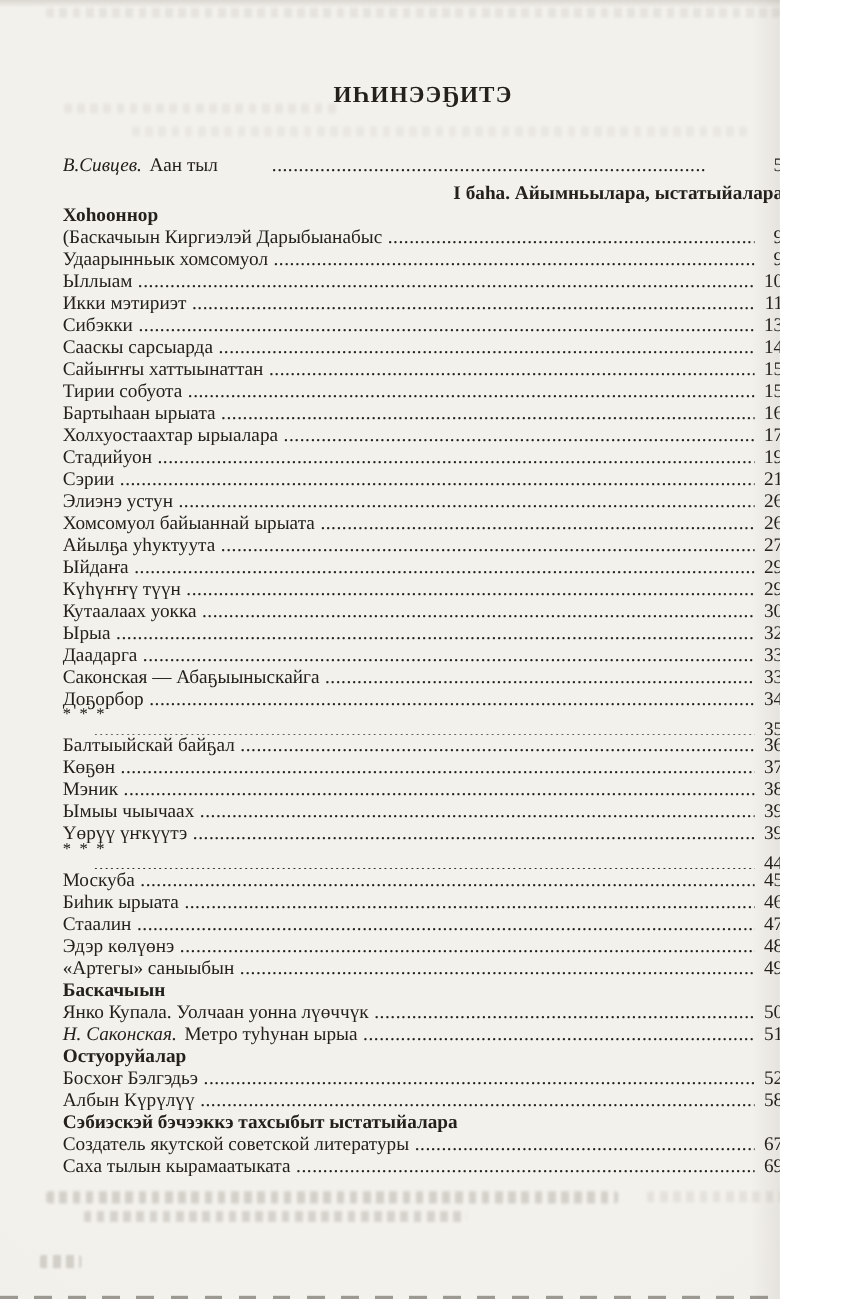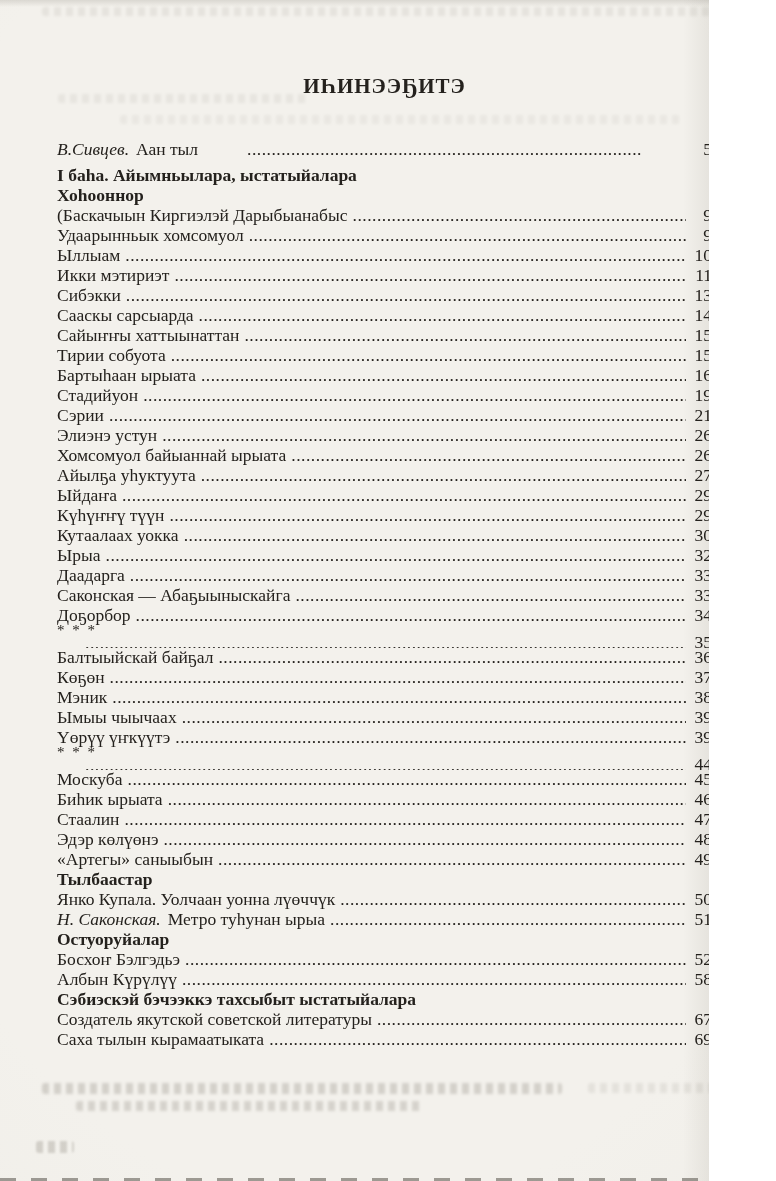--- a/index.html
+++ b/index.html
@@ -33,21 +33,21 @@
   .g7{left:36px;top:1141px;width:38px;height:12px;opacity:.30;filter:blur(1.2px);}
 
   .content{position:absolute;left:57px;top:0;width:655px;}
   .doc-title{
     margin-top:73px;height:26px;line-height:26px;
     text-align:center;font-size:21px;font-weight:bold;letter-spacing:1px;
   }
   .row{height:20px;line-height:20px;font-size:17.5px;white-space:nowrap;}
   .row.entryrow,.row.seprow{display:flex;align-items:baseline;}
   .row.first-entry{margin-top:40px;gap:44px;}
-  .k-section-heading{font-weight:bold;text-align:left;margin-top:6px;}
+  .k-section-heading{font-weight:bold;text-align:right;margin-top:6px;}
   .k-subheading{font-weight:bold;}
   .lbl{flex:0 0 auto;}
   .lbl .au{font-style:italic;margin-right:7px;}
   .dots{flex:1 1 auto;overflow:hidden;margin:0 4px 0 5px;min-width:0;}
   .dots::after{
     content:"....................................................................................................................................................................................................";
     letter-spacing:.5px;
   }
   .pg{flex:0 0 auto;min-width:22px;text-align:right;}
   .sep-stars{height:12px;line-height:11px;font-size:15px;letter-spacing:2px;}
@@ -117,20 +117,25 @@
           <span class="lbl"><span>Тирии собуота</span></span>
           <span class="dots"></span>
           <span class="pg">15</span>
         </div>
         <div class="row entryrow">
           <span class="lbl"><span>Бартыһаан ырыата</span></span>
           <span class="dots"></span>
           <span class="pg">16</span>
         </div>
         <div class="row entryrow">
+          <span class="lbl"><span>Холхуостаахтар ырыалара</span></span>
+          <span class="dots"></span>
+          <span class="pg">17</span>
+        </div>
+        <div class="row entryrow">
           <span class="lbl"><span>Стадийуон</span></span>
           <span class="dots"></span>
           <span class="pg">19</span>
         </div>
         <div class="row entryrow">
           <span class="lbl"><span>Сэрии</span></span>
           <span class="dots"></span>
           <span class="pg">21</span>
         </div>
         <div class="row entryrow">
@@ -236,21 +241,21 @@
         <div class="row entryrow">
           <span class="lbl"><span>Эдэр көлүөнэ</span></span>
           <span class="dots"></span>
           <span class="pg">48</span>
         </div>
         <div class="row entryrow">
           <span class="lbl"><span>«Артегы» саныыбын</span></span>
           <span class="dots"></span>
           <span class="pg">49</span>
         </div>
-        <div class="row k-subheading">Тылбаастар</div>
+        <div class="row k-subheading">Баскачыын</div>
         <div class="row entryrow">
           <span class="lbl"><span>Янко Купала. Уолчаан уонна лүөччүк</span></span>
           <span class="dots"></span>
           <span class="pg">50</span>
         </div>
         <div class="row entryrow">
           <span class="lbl"><span class="au">Н. Саконская.</span><span>Метро туһунан ырыа</span></span>
           <span class="dots"></span>
           <span class="pg">51</span>
         </div>

